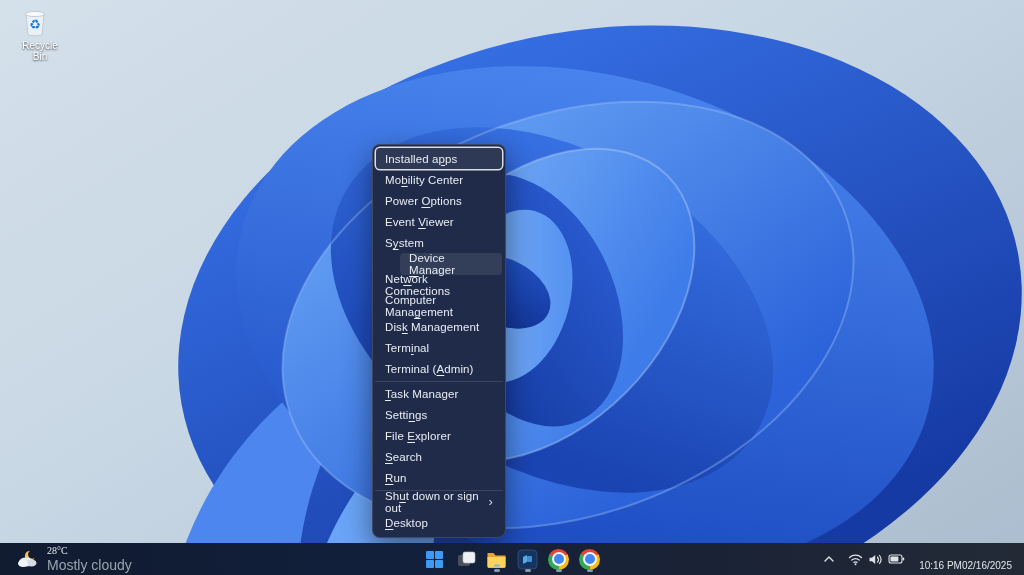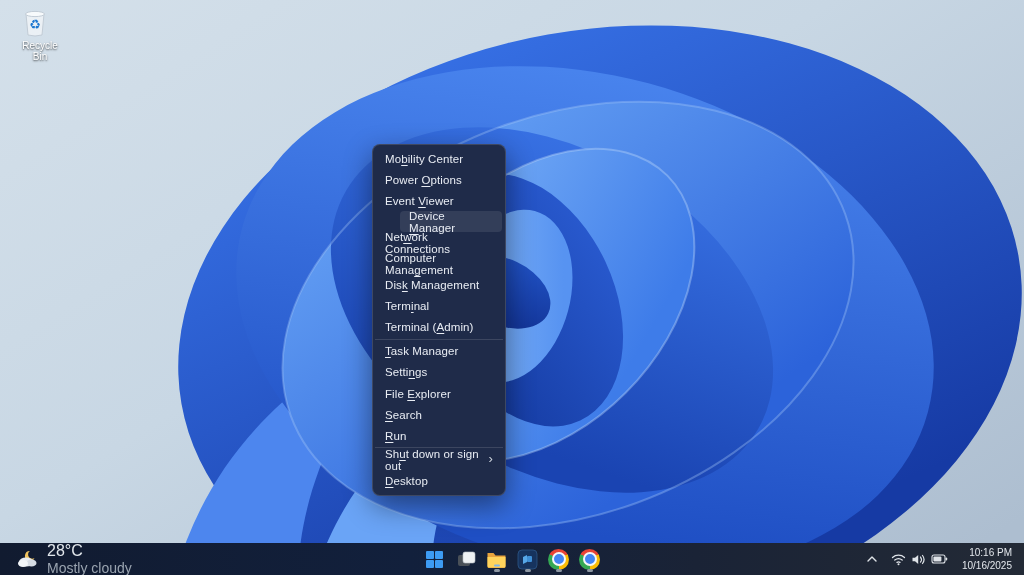--- a/index.html
+++ b/index.html
@@ -24,38 +24,38 @@
   .menu-sep{height:1px;background:rgba(255,255,255,.13);margin:1px 2px;}
   .sub-arrow{margin-left:auto;font-size:13px;line-height:1;color:#ccd3dc;transform:translateY(-1px);}
 
   
   .taskbar{position:absolute;left:0;bottom:0;width:1024px;height:32px;
     background:linear-gradient(90deg,#111b30 0%,#12203c 40%,#1a2336 68%,#232a36 100%);
     display:flex;align-items:center;}
   .weather{position:absolute;left:10px;top:0;height:32px;display:flex;align-items:center;gap:7px;
     padding:0 6px;border-radius:4px;cursor:default;}
   .weather-text{display:flex;flex-direction:column;justify-content:center;line-height:1.15;}
-  .weather-temp{font-size:16px;color:#e2e7ec;}
+  .weather-temp{font-size:10px;color:#e2e7ec;font-family:Liberation Serif, serif;}
   .weather-cond{font-size:14px;color:#9aa4b0;}
 
   .task-icons{position:absolute;left:50%;transform:translateX(-50%);top:0;height:32px;
     display:flex;align-items:center;gap:6px;}
   .tbtn{position:relative;width:25px;height:28px;display:flex;align-items:center;justify-content:center;
     border-radius:4px;cursor:pointer;}
   .indicator{position:absolute;bottom:1px;left:50%;transform:translateX(-50%);
     width:6px;height:3px;border-radius:2px;background:#8d97a3;}
   .chrome-ball{width:21px;height:21px;border-radius:50%;
     background:conic-gradient(from -60deg,#ea4335 0 120deg,#fbbc05 120deg 240deg,#34a853 240deg 360deg);
     display:flex;align-items:center;justify-content:center;}
   .chrome-core{width:10px;height:10px;border-radius:50%;background:#4285f4;border:2px solid #f4f6f8;}
 
   .tray{position:absolute;right:6px;top:0;height:32px;display:flex;align-items:center;gap:2px;}
   .tray .tbtn{width:22px;}
   .status-cluster{display:flex;align-items:center;gap:5px;padding:0 6px;height:26px;border-radius:4px;cursor:pointer;}
-  .clock{display:flex;flex-direction:column;align-items:flex-end;justify-content:center;
+  .clock{display:flex;flex-direction:row;align-items:flex-end;justify-content:center;
     line-height:1.3;padding:0 6px;height:26px;border-radius:4px;cursor:pointer;}
   .clock span{font-size:10px;color:#e3e7ec;}
 </style>
 </head>
 <body>
 
 <div class="screen">
 
   <svg class="wallpaper" viewBox="0 0 1024 575" preserveAspectRatio="none" aria-hidden="true">
     <defs>
@@ -116,28 +116,34 @@
   <div class="desktop-icon">
     <svg width="32" height="32" viewBox="0 0 32 32" aria-hidden="true">
       <path d="M7 8 L25 8 L23 29 Q16 31 9 29 Z" fill="#eef3f7" fill-opacity=".85" stroke="#c2ccd6" stroke-width="1"></path>
       <ellipse cx="16" cy="8" rx="9.5" ry="2.6" fill="#f7fafc" stroke="#c2ccd6" stroke-width="1"></ellipse>
       <text x="16" y="23" text-anchor="middle" font-size="13" fill="#1e78d0">♻</text>
     </svg>
     <span class="label">Recycle Bin</span>
   </div>
 
   <div class="winx-menu" id="winx-menu">
+      <div class="menu-item focused">
+        <span>Installed a<u>p</u>ps</span>
+      </div>
       <div class="menu-item">
         <span>Mo<u>b</u>ility Center</span>
       </div>
       <div class="menu-item">
         <span>Power <u>O</u>ptions</span>
       </div>
       <div class="menu-item">
         <span>Event <u>V</u>iewer</span>
+      </div>
+      <div class="menu-item">
+        <span>S<u>y</u>stem</span>
       </div>
       <div class="menu-item hover">
         <span>Device <u>M</u>anager</span>
       </div>
       <div class="menu-item">
         <span>Net<u>w</u>ork Connections</span>
       </div>
       <div class="menu-item">
         <span>Computer Mana<u>g</u>ement</span>
       </div>
@@ -255,17 +261,17 @@
           <path d="M11.5 2.5 A6.5 6.5 0 0 1 11.5 10.5" fill="none" stroke="#dfe3e8" stroke-width="1.2" stroke-linecap="round"></path>
         </svg>
         <svg width="17" height="12" viewBox="0 0 17 12" aria-hidden="true">
           <rect x="1" y="2" width="13" height="8" rx="2" fill="none" stroke="#dfe3e8" stroke-width="1.1"></rect>
           <rect x="2.4" y="3.4" width="8" height="5.2" rx="1" fill="#dfe3e8"></rect>
           <rect x="14.6" y="4.5" width="1.6" height="3" rx=".8" fill="#dfe3e8"></rect>
         </svg>
       </div>
       <div class="clock">
         <span>10:16 PM</span>
-        <span>10/16/2025</span>
+        <span>02/16/2025</span>
       </div>
     </div>
   </div>
 </div>
 
 </body></html>

